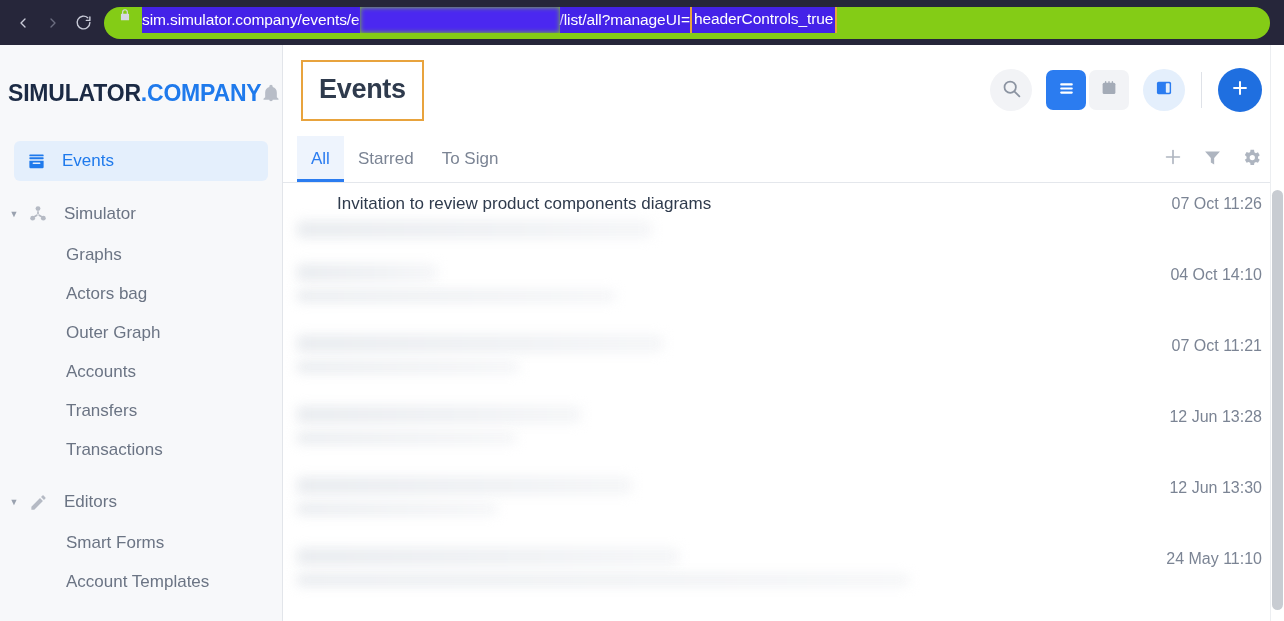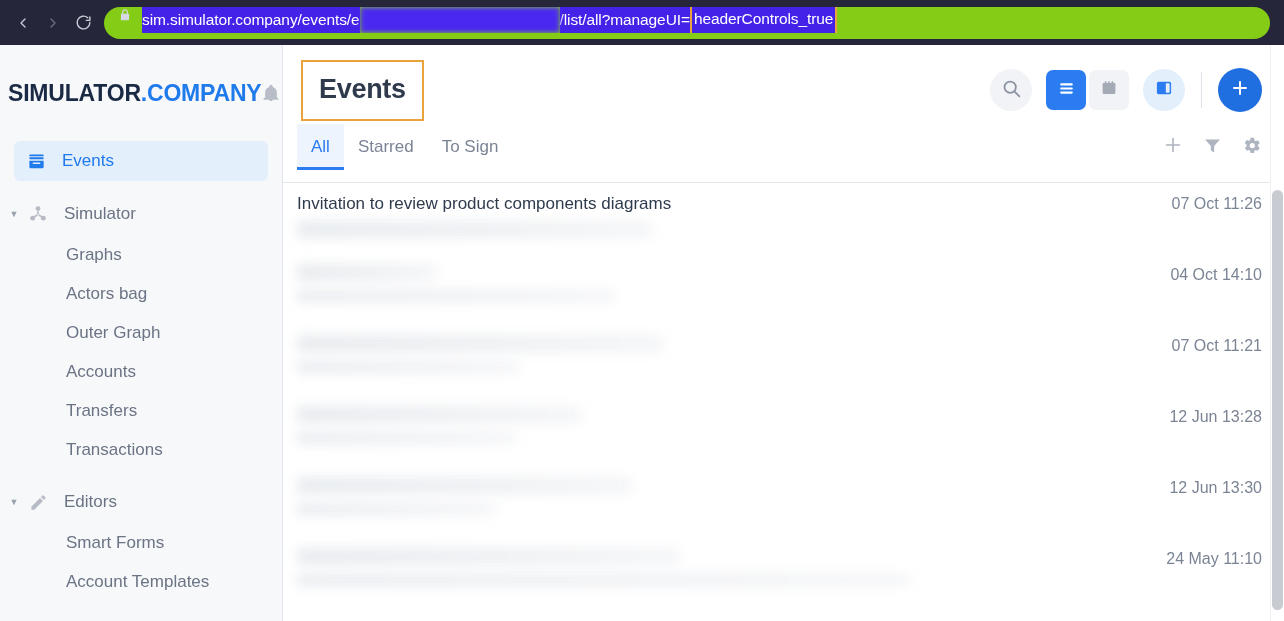--- a/index.html
+++ b/index.html
@@ -225,21 +225,21 @@
     background: #1f6fe0;
     display: flex; align-items: center; justify-content: center;
     color: #ffffff;
   }
 
   
   .tabs-row {
     height: 48px;
     display: flex;
     align-items: flex-end;
-    padding: 0 22px 12px 14px;
+    padding: 0 22px 0 14px;
     border-bottom: 1px solid #e4e7ec;
   }
   .tab {
     padding: 0 14px;
     height: 46px;
     display: flex; align-items: center;
     font-size: 17px;
     color: #7b8494;
     position: relative;
   }
@@ -275,20 +275,21 @@
     display: flex;
     align-items: flex-start;
     position: relative;
   }
   .event-main { flex: 1 1 auto; min-width: 0; }
   .event-title {
     font-size: 17px;
     color: #2f3b4d;
     line-height: 1.25;
     white-space: nowrap;
+    margin-left: 40px;
   }
   .event-sub {
     margin-top: 7px;
   }
   .event-date {
     font-size: 16px;
     color: #7b8494;
     white-space: nowrap;
     padding-top: 2px;
     flex: 0 0 auto;

